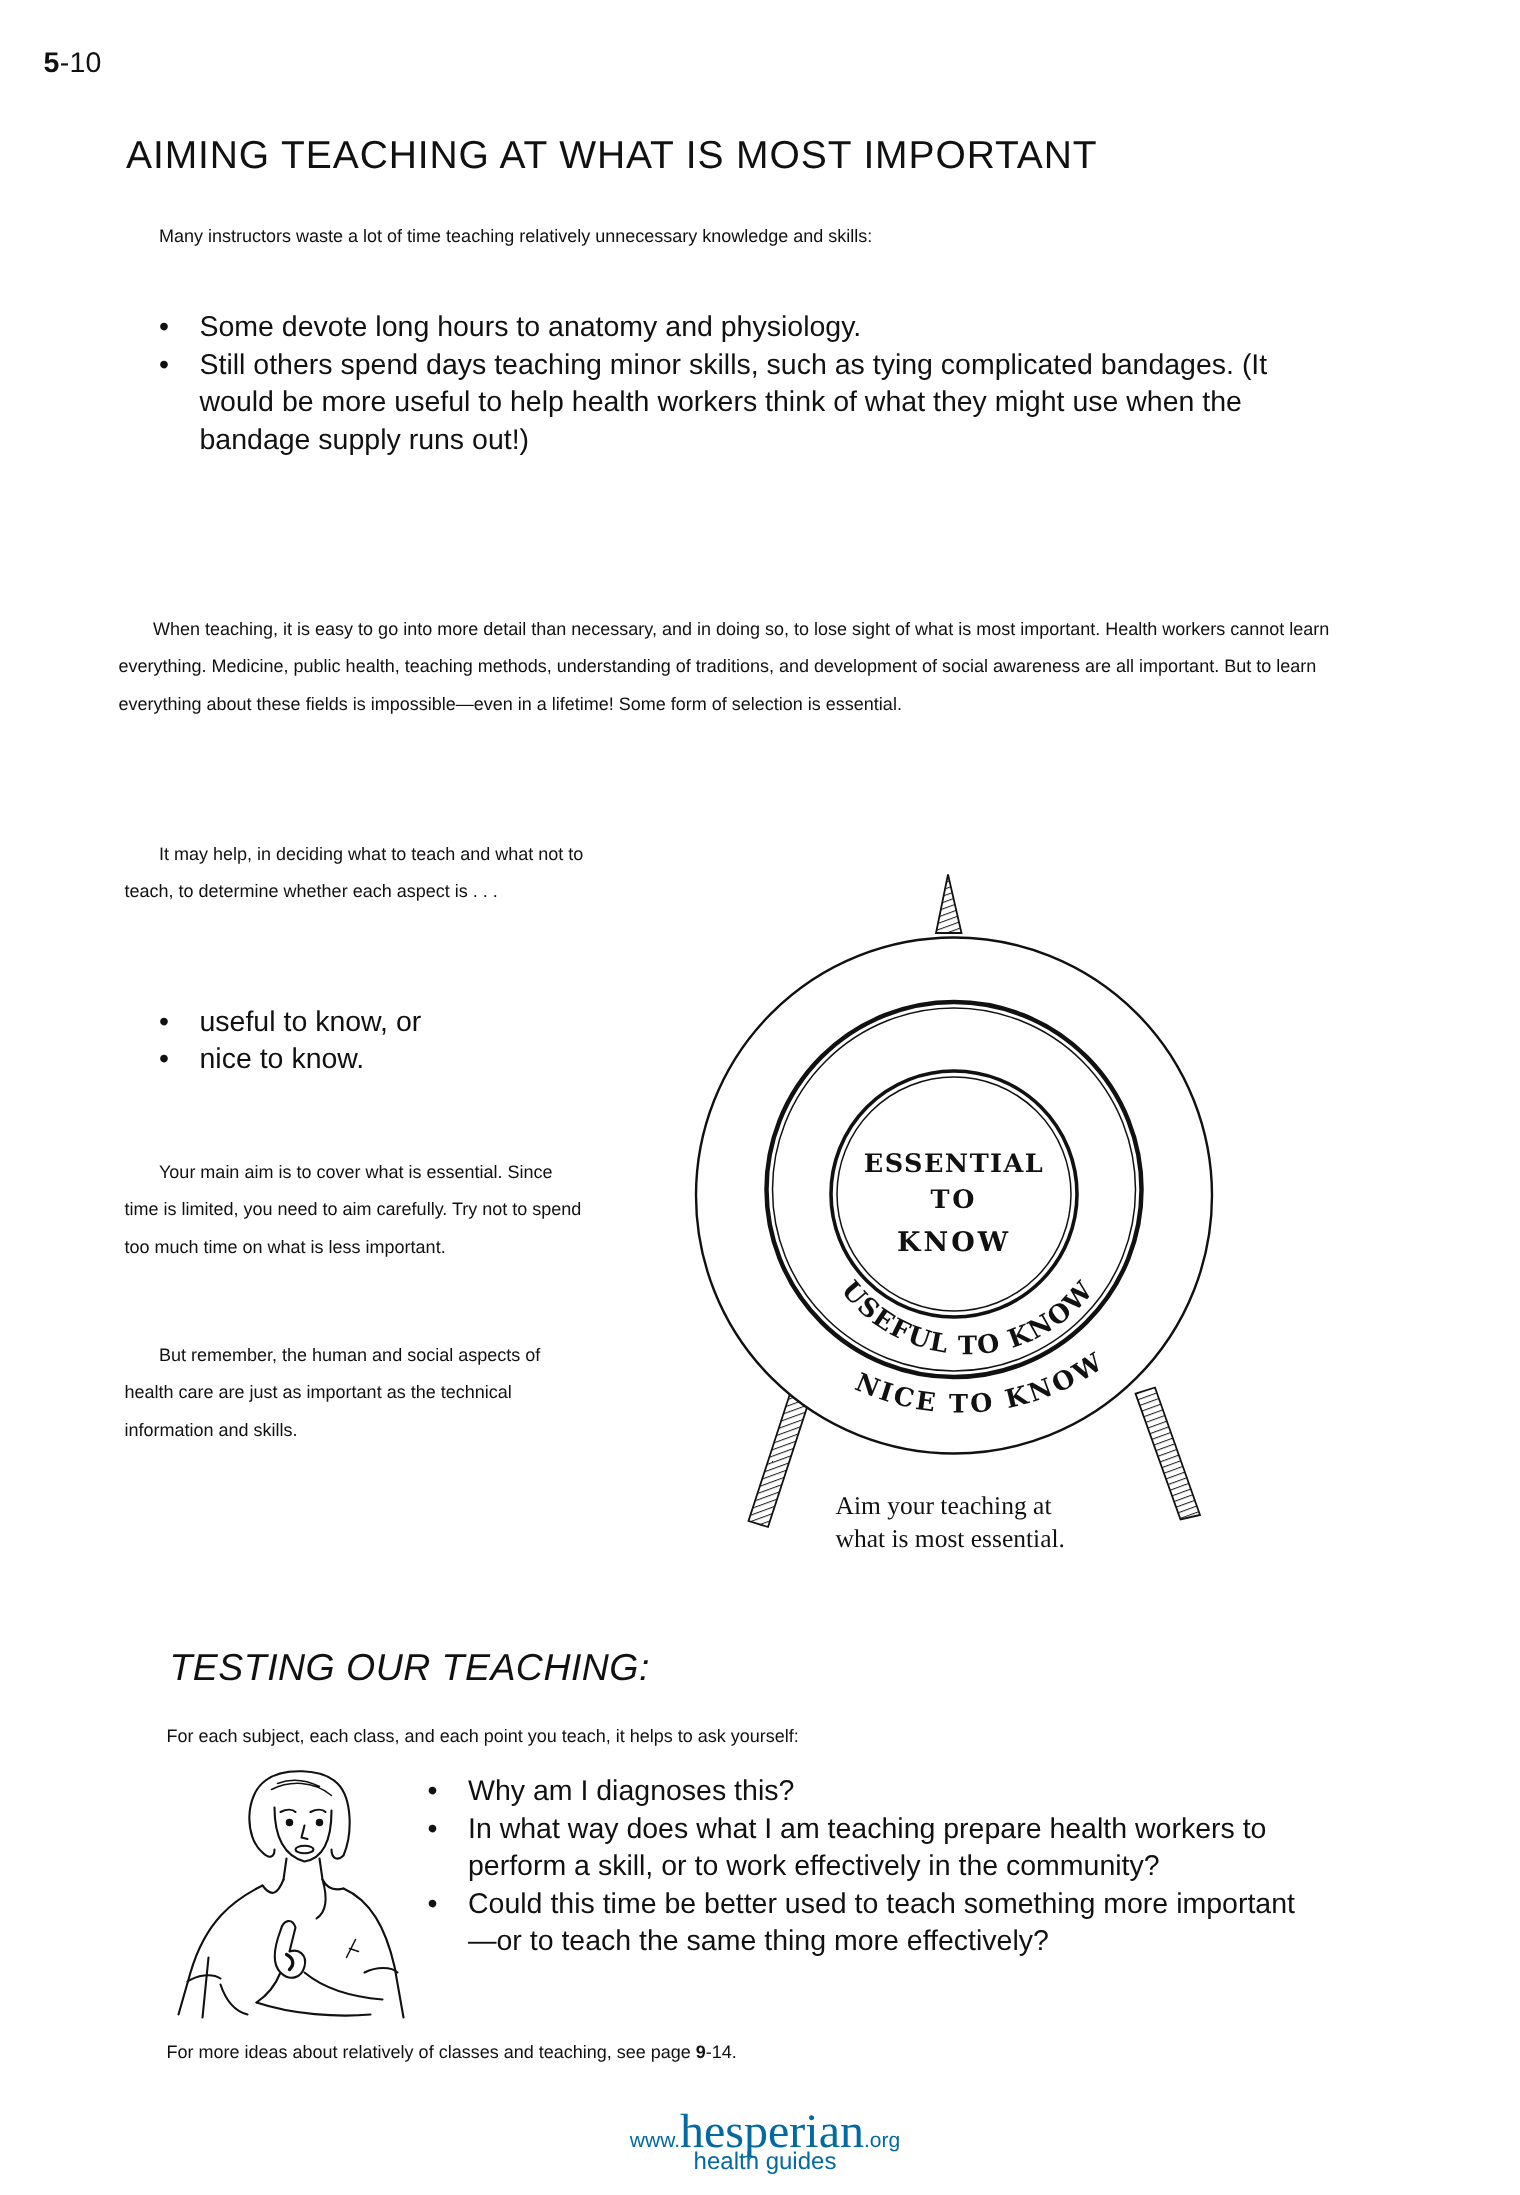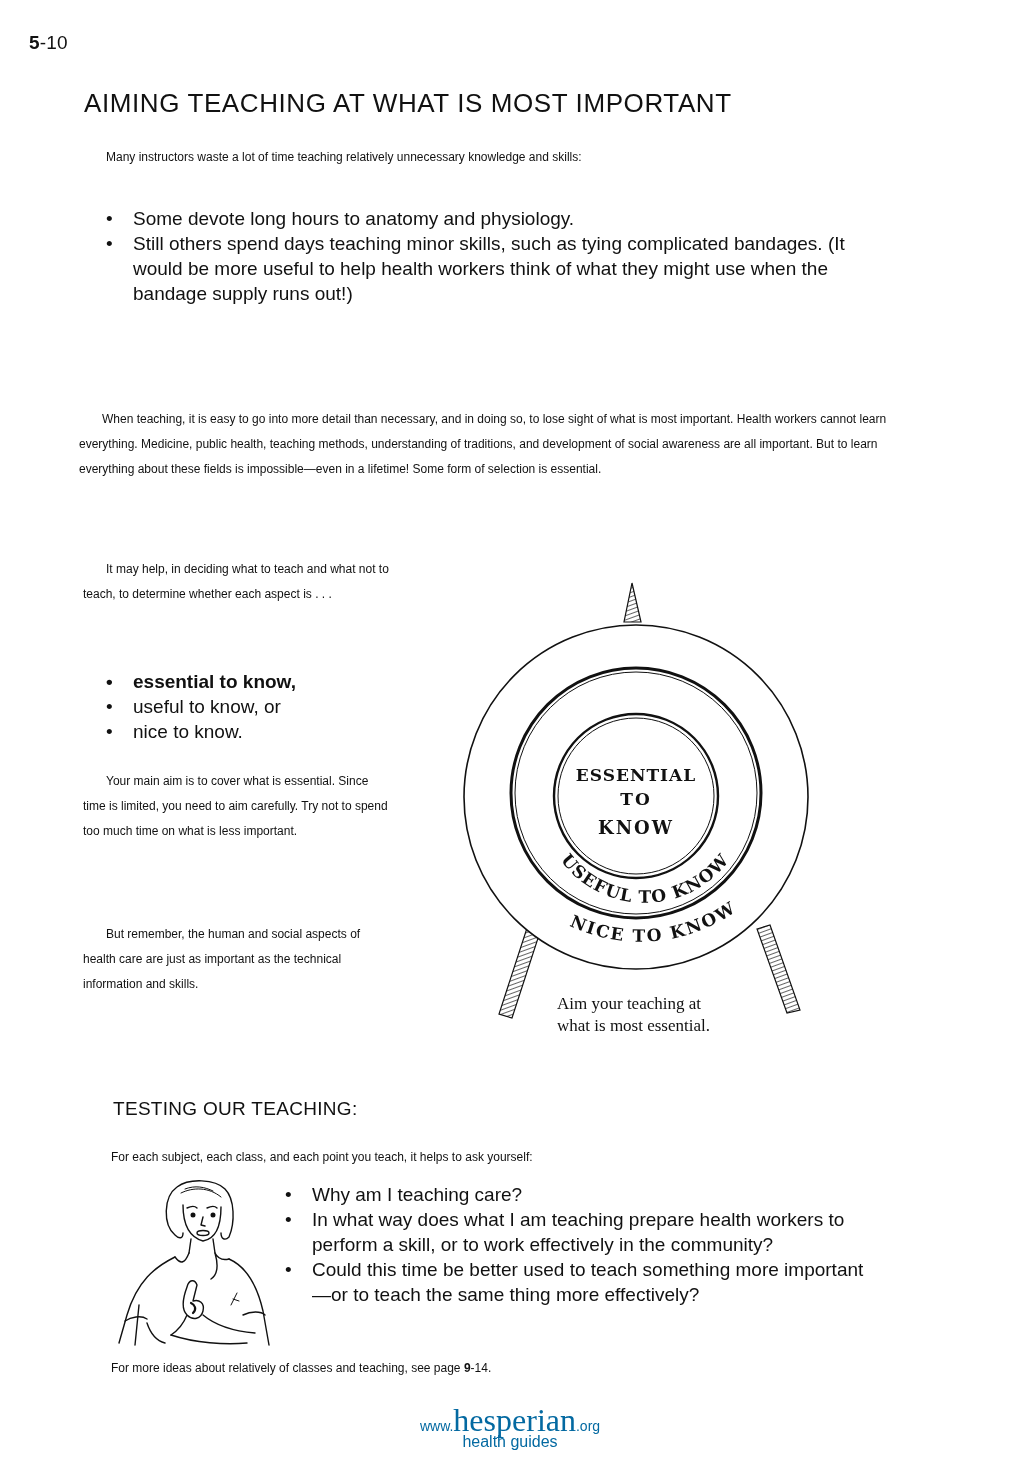--- a/index.html
+++ b/index.html
@@ -14,22 +14,22 @@
   .p1 { left: 83px; top: 145px; width: 810px; }
   .bullets { margin: 0; padding: 0; list-style: none; font-size: 19px; line-height: 25px; }
   .bullets li { position: relative; padding-left: 50px; }
   .bullets li::before { content: "\2022"; position: absolute; left: 23px; top: 0; }
   .b1 { left: 83px; top: 206px; width: 800px; }
   .p2 { left: 79px; top: 407px; width: 810px; }
   .p3 { left: 83px; top: 557px; width: 310px; }
   .b2 { left: 83px; top: 669px; width: 310px; }
   .b2 li.strong { font-weight: bold; }
   .p4 { left: 83px; top: 769px; width: 310px; }
-  .p5 { left: 83px; top: 922px; width: 310px; }
-  .h2 { left: 113px; top: 1098px; font-size: 19px; letter-spacing: 0.3px; margin: 0; font-weight: normal; }
+  .p5 { left: 83px; top: 891px; width: 310px; }
+  .h2 { left: 113px; top: 1098px; font-size: 25px; letter-spacing: 0.3px; margin: 0; font-weight: normal; font-style: italic; }
   .p6 { left: 111px; top: 1145px; width: 800px; }
   .b3 { left: 262px; top: 1182px; width: 620px; }
   .p7 { left: 111px; top: 1356px; width: 800px; }
   .p7 b { font-weight: bold; }
   .target { left: 460px; top: 575px; width: 360px; height: 470px; }
   .caption { left: 557px; top: 993px; font-family: "Liberation Serif", serif; font-size: 17px; line-height: 22px; }
   .person { left: 105px; top: 1175px; width: 170px; height: 175px; }
   .wm { left: 385px; top: 1407px; color: #0369a1; text-align: center; width: 250px; }
   .wm .row1 { font-size: 14px; line-height: 26px; }
   .wm .row1 .big { font-family: "Liberation Serif", serif; font-size: 32px; }
@@ -48,21 +48,20 @@
 <ul class="abs bullets b1">
   <li>Some devote long hours to anatomy and physiology.</li>
   <li>Still others spend days teaching minor skills, such as tying complicated bandages. (It would be more useful to help health workers think of what they might use when the bandage supply runs out!)</li>
 </ul>
 
 <p class="abs para p2"><span class="indent"></span><span>When teaching, it is easy to go into more detail than necessary, and in doing so, to lose sight of what is most important. Health workers cannot learn everything. Medicine, public health, teaching methods, understanding of traditions, and development of social awareness are all important. But to learn everything about these fields is impossible—even in a lifetime! Some form of selection is essential.</span></p>
 
 <p class="abs para p3"><span class="indent"></span><span>It may help, in deciding what to teach and what not to teach, to determine whether each aspect is . . .</span></p>
 
 <ul class="abs bullets b2">
-  <li class="strong">essential to know,</li>
   <li>useful to know, or</li>
   <li>nice to know.</li>
 </ul>
 
 <p class="abs para p4"><span class="indent"></span><span>Your main aim is to cover what is essential. Since time is limited, you need to aim carefully. Try not to spend too much time on what is less important.</span></p>
 
 <p class="abs para p5"><span class="indent"></span><span>But remember, the human and social aspects of health care are just as important as the technical information and skills.</span></p>
 
 <svg class="abs target" viewBox="460 575 360 470" width="360" height="470">
   <defs>
@@ -120,21 +119,21 @@
     <path d="M138 140 C146 136 156 136 160 140"></path>
     <path d="M34 130 L30 170 M42 148 C46 160 52 166 60 168"></path>
     <path d="M82 112 C84 104 90 104 92 110 L88 126 C94 124 100 128 98 136 C96 144 88 146 82 140 C78 150 72 156 66 160 M82 140 C78 136 76 128 82 112"></path>
     <path d="M86 128 C90 130 92 134 88 138" stroke-width="2.2"></path>
     <path d="M98 140 C110 150 126 156 150 158 M66 160 C90 168 120 170 142 168"></path>
     <path d="M126 130 L132 118 M128 124 L134 126" stroke-width="1"></path>
   </g>
 </svg>
 
 <ul class="abs bullets b3">
-  <li>Why am I teaching care?</li>
+  <li>Why am I diagnoses this?</li>
   <li>In what way does what I am teaching prepare health workers to perform a skill, or to work effectively in the community?</li>
   <li>Could this time be better used to teach something more important—or to teach the same thing more effectively?</li>
 </ul>
 
 <p class="abs para p7"><span>For more ideas about relatively of classes and teaching, see page </span><a style="color:inherit;text-decoration:none;"><b>9</b><span>-14.</span></a></p>
 
 <div class="abs wm">
   <div class="row1"><span>www.</span><span class="big">hesperian</span><span>.org</span></div>
   <div class="row2">health guides</div>
 </div>

